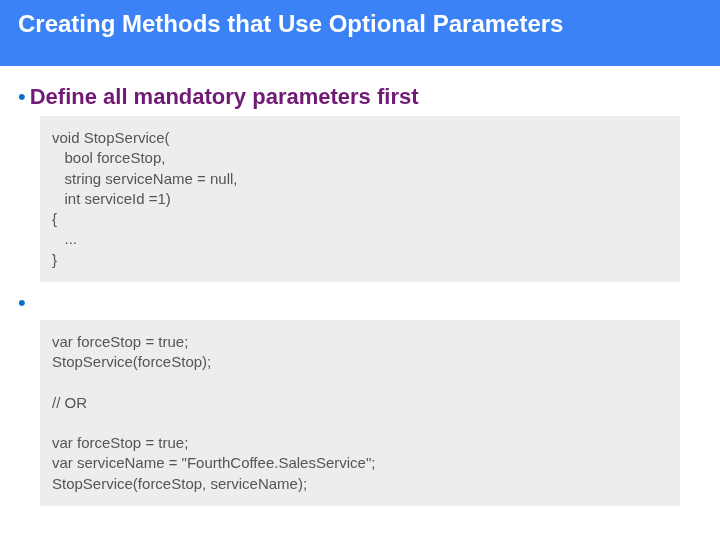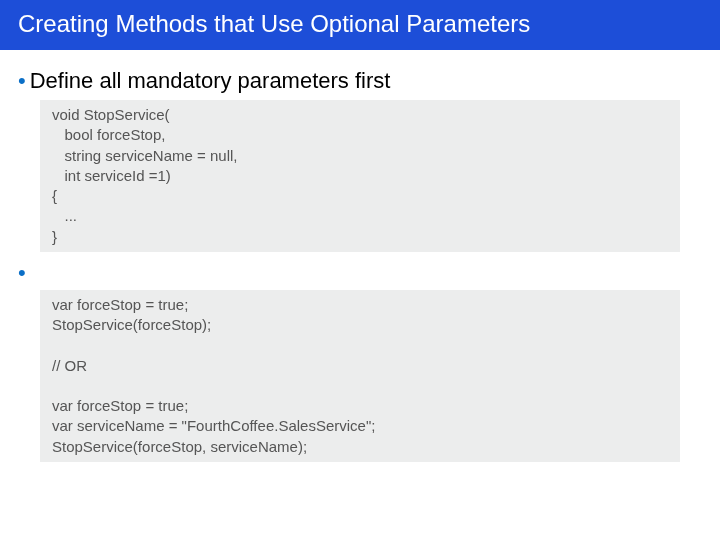--- a/index.html
+++ b/index.html
@@ -6,53 +6,53 @@
   body {
     margin: 0;
     padding: 0;
     width: 720px;
     height: 540px;
     font-family: "Segoe UI", "Segoe UI Light", Arial, sans-serif;
     background: #fff;
     overflow: hidden;
   }
   .title-bar {
-    background: #1d4ed8;
+    background: #3b82f6;
     color: #fff;
-    padding: 10px 18px 12px 18px;
+    padding: 10px 18px 28px 18px;
     font-size: 24px;
-    font-weight: 400;
+    font-weight: 700;
   }
   .content {
     padding: 8px 18px 0 18px;
   }
   .bullet-row {
     display: flex;
     align-items: baseline;
     margin: 10px 0 6px 0;
   }
   .bullet-dot {
     color: #0b6fc7;
     font-size: 22px;
     line-height: 1;
     margin-right: 4px;
     font-weight: 400;
   }
   .bullet-text {
     font-size: 22px;
-    font-weight: 400;
-    color: #000000;
+    font-weight: 700;
+    color: #701a75;
   }
   .code-block {
     background: #eceded;
     color: #555;
     font-family: "Segoe UI", Arial, sans-serif;
     font-size: 15px;
     line-height: 1.35;
-    padding: 5px 12px;
+    padding: 12px 12px;
     margin: 4px 22px 10px 22px;
     white-space: pre;
     font-weight: 400;
   }
   .second-bullet { margin-top: 6px; }
 </style>
 </head>
 <body>
 
 <div class="title-bar">Creating Methods that Use Optional Parameters</div>

